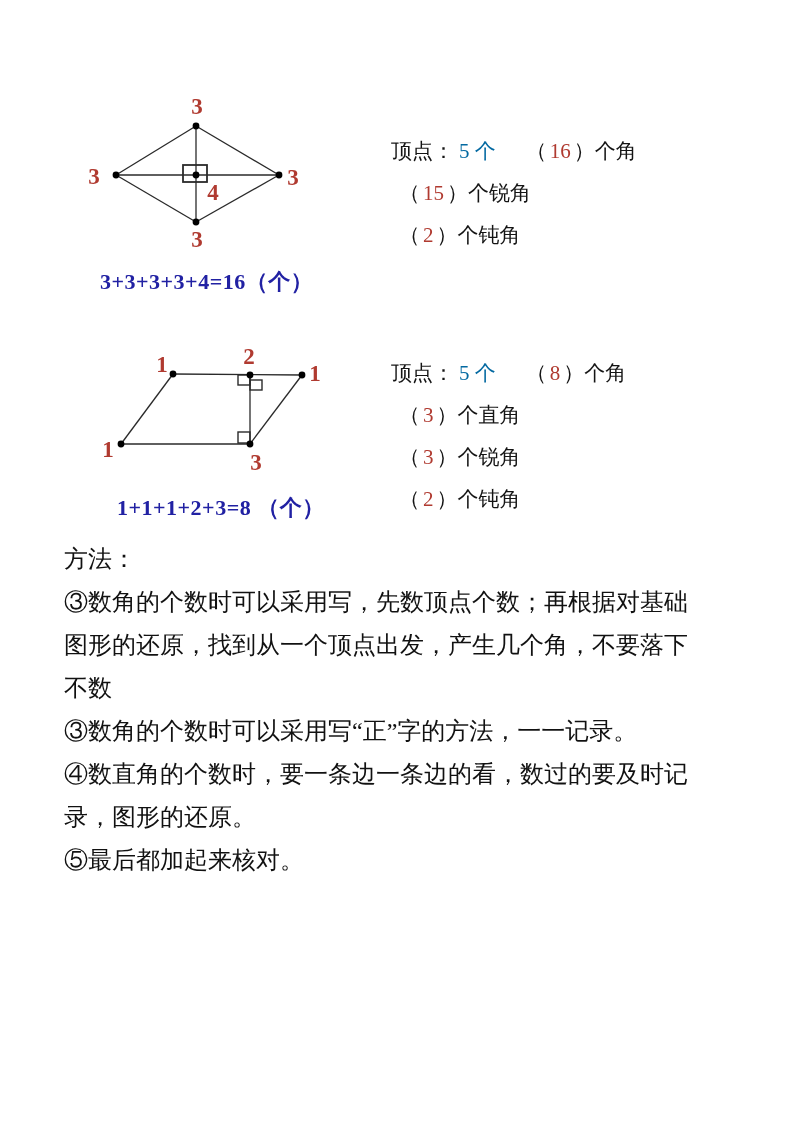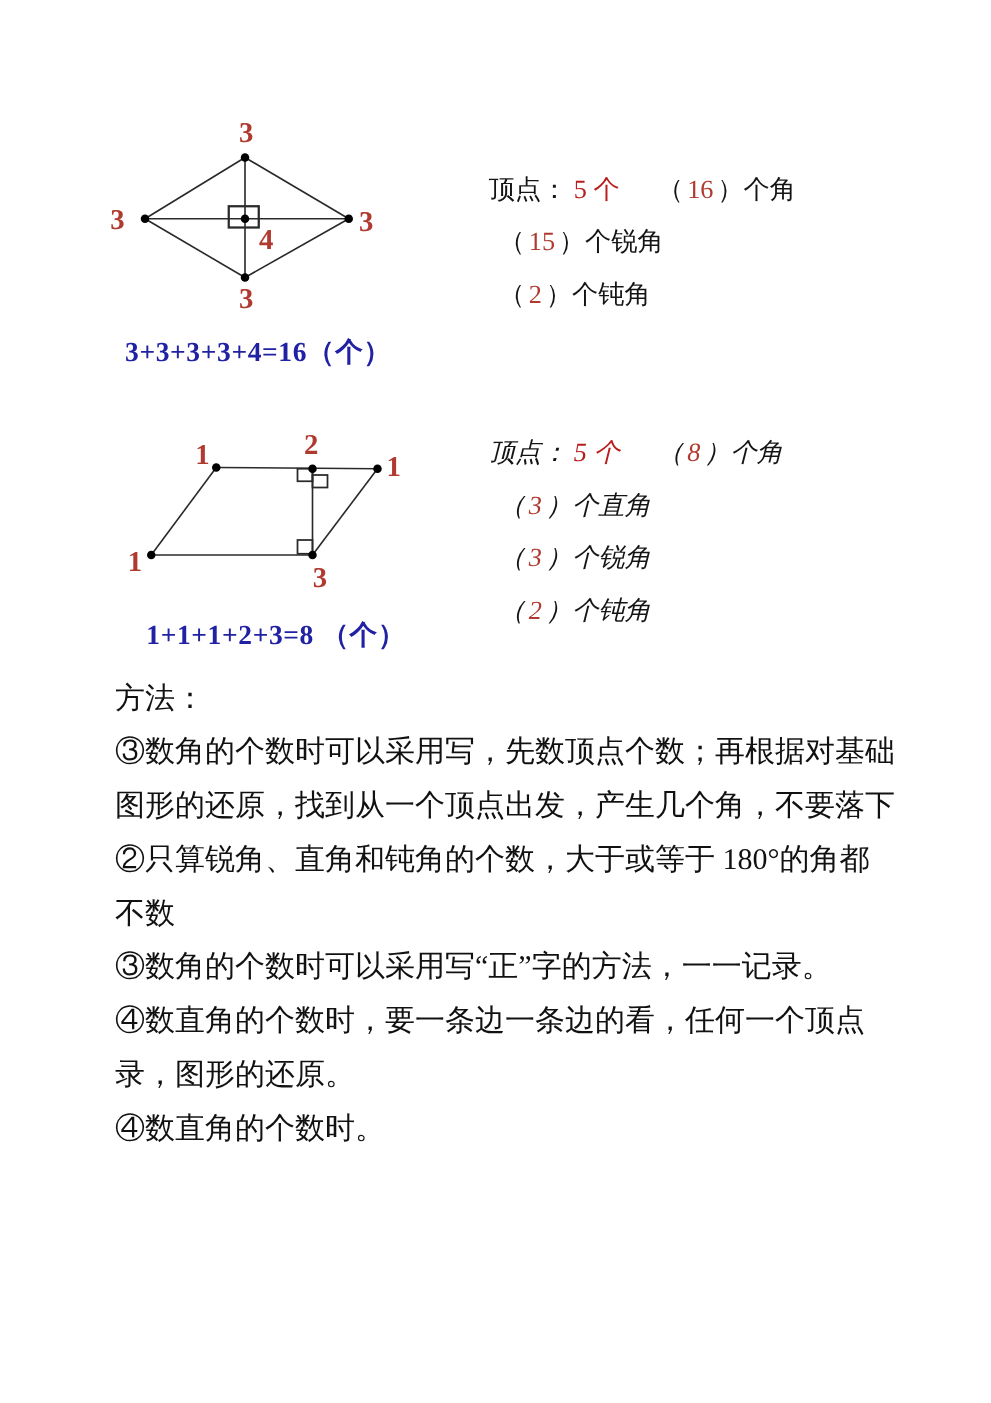--- a/index.html
+++ b/index.html
@@ -18,27 +18,27 @@
     font-family:"Liberation Serif","DejaVu Serif",serif; white-space:nowrap;
   }
   .equation {
     position:absolute; color:#2121a3; font-size:22px; font-weight:600;
     letter-spacing:0.5px; white-space:nowrap; line-height:28px;
   }
   .stats {
     position:absolute; font-size:21px; line-height:42px; color:#141414;
     white-space:nowrap;
   }
-  .stats .red { color:#b91c1c; }
+  .stats .red { color:#0369a1; }
   .stats .num { color:#b03a30; margin:0 3px; }
   .stats .indent { padding-left:8px; }
   .gap-lg { margin-left:30px; }
   .gap-sm { margin-left:5px; }
   .method {
-    position:absolute; left:92px; top:538px; width:672px;
+    position:absolute; left:64px; top:538px; width:672px;
     font-size:24px; line-height:43px; color:#111111; 
   }
   .method div { white-space:nowrap; }
 </style>
 </head>
 <body>
 
 <div class="page">
 
   <svg class="fig" style="left:80px; top:95px;" width="240" height="150" viewBox="0 0 240 150">
@@ -89,40 +89,39 @@
     <circle cx="26" cy="99" r="3.4"></circle>
     <circle cx="155" cy="99" r="3.4"></circle>
   </svg>
   <span class="fig-label" style="left:162px; top:364px;">1</span>
   <span class="fig-label" style="left:249px; top:356px;">2</span>
   <span class="fig-label" style="left:315px; top:373px;">1</span>
   <span class="fig-label" style="left:108px; top:449px;">1</span>
   <span class="fig-label" style="left:256px; top:462px;">3</span>
   <div class="equation" style="left:117px; top:494px;">1+1+1+2+3=8 （个）</div>
 
-  <div class="stats" style="left:391px; top:341px;font-style:italic;">
+  <div class="stats" style="left:391px; top:352px;">
     <div>
       <span>顶点：</span><span class="red gap-sm">5 个</span><span class="gap-lg">（</span><span class="num">8</span><span>）个角</span>
     </div>
     <div class="indent">
       <span>（</span><span class="num">3</span><span>）个直角</span>
     </div>
     <div class="indent">
       <span>（</span><span class="num">3</span><span>）个锐角</span>
     </div>
     <div class="indent">
       <span>（</span><span class="num">2</span><span>）个钝角</span>
     </div>
   </div>
 
   <div class="method">
     <div>方法：</div>
     <div>③数角的个数时可以采用写，先数顶点个数；再根据对基础</div>
     <div>图形的还原，找到从一个顶点出发，产生几个角，不要落下</div>
-    <div>②只算锐角、直角和钝角的个数，大于或等于 180°的角都</div>
     <div>不数</div>
     <div>③数角的个数时可以采用写“正”字的方法，一一记录。</div>
-    <div>④数直角的个数时，要一条边一条边的看，任何一个顶点</div>
+    <div>④数直角的个数时，要一条边一条边的看，数过的要及时记</div>
     <div>录，图形的还原。</div>
-    <div>④数直角的个数时。</div>
+    <div>⑤最后都加起来核对。</div>
   </div>
 
 </div>
 
 </body></html>

